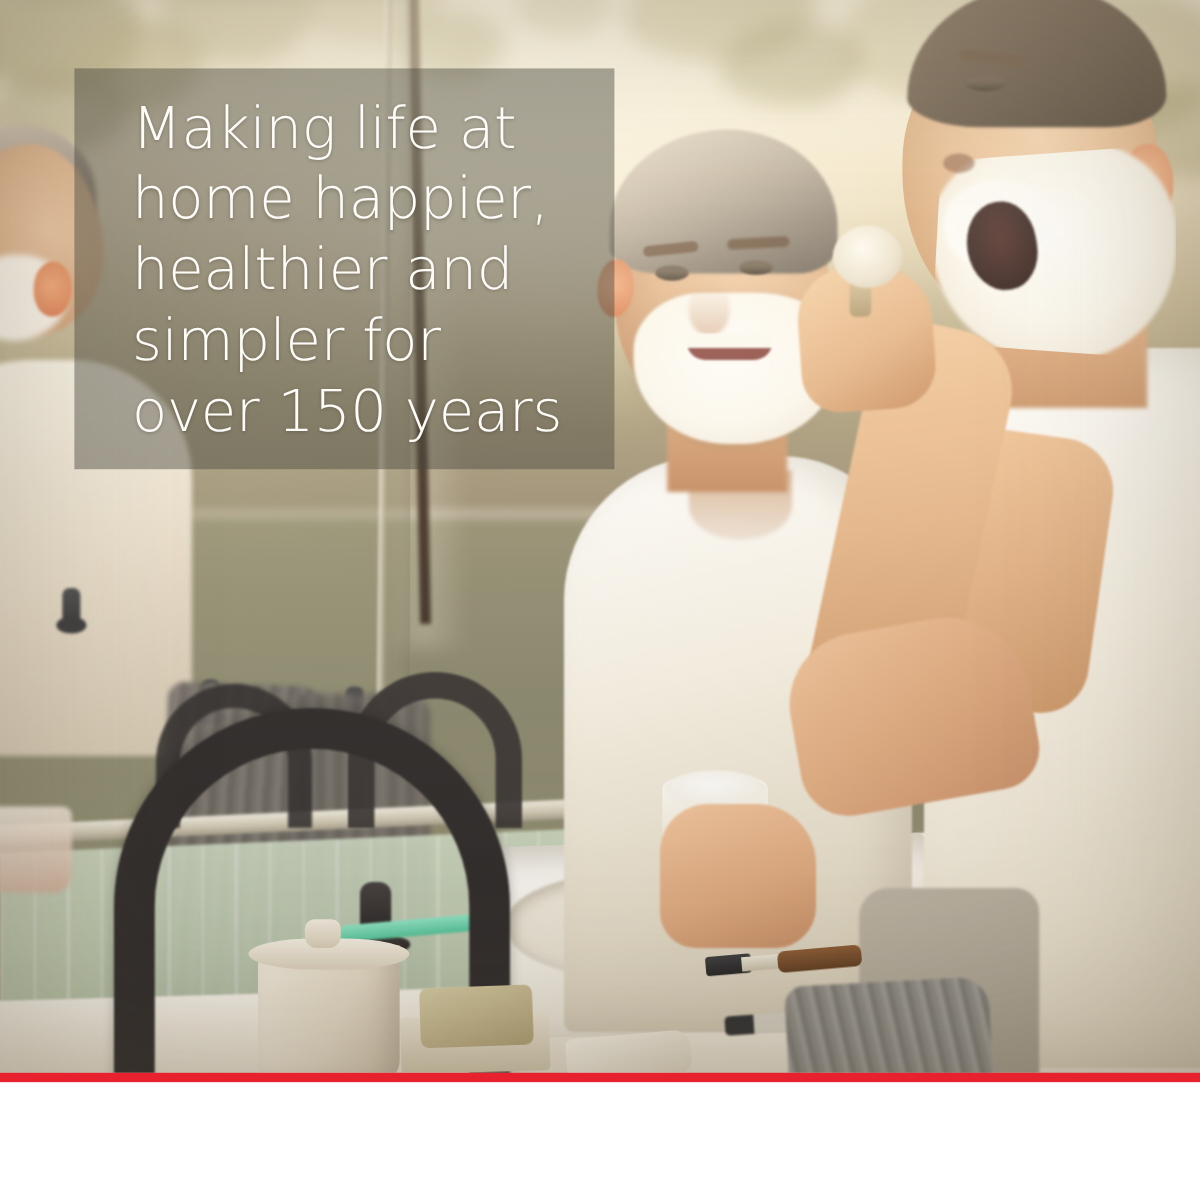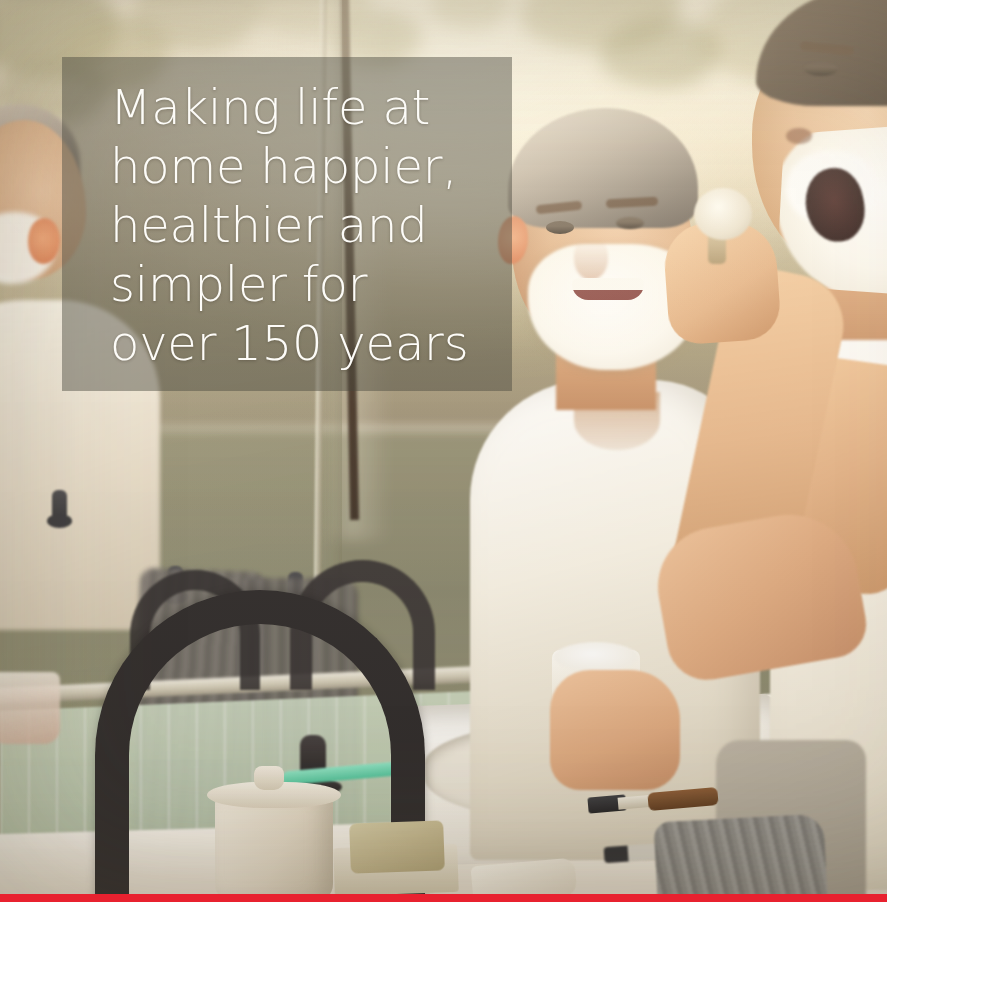--- a/index.html
+++ b/index.html
@@ -4,21 +4,21 @@
 <title>American Standard Brand Ad</title>
 <style>
   * { margin:0; padding:0; box-sizing:border-box; }
   html,body { background:#fff; }
   body {
     width:1000px; height:1000px;
     font-family:"Liberation Sans", sans-serif;
     overflow:hidden;
   }
 
-  .ad { position:relative; width:887px; height:1000px; background:#fff; overflow:hidden; }
+  .ad { position:relative; width:1000px; height:1000px; background:#fff; overflow:hidden; }
 
   
   .photo {
     position:absolute; left:0; top:0; width:1000px; height:894px;
     overflow:hidden;
     background:#b3a282;
   }
 
   
   .bg-base {

